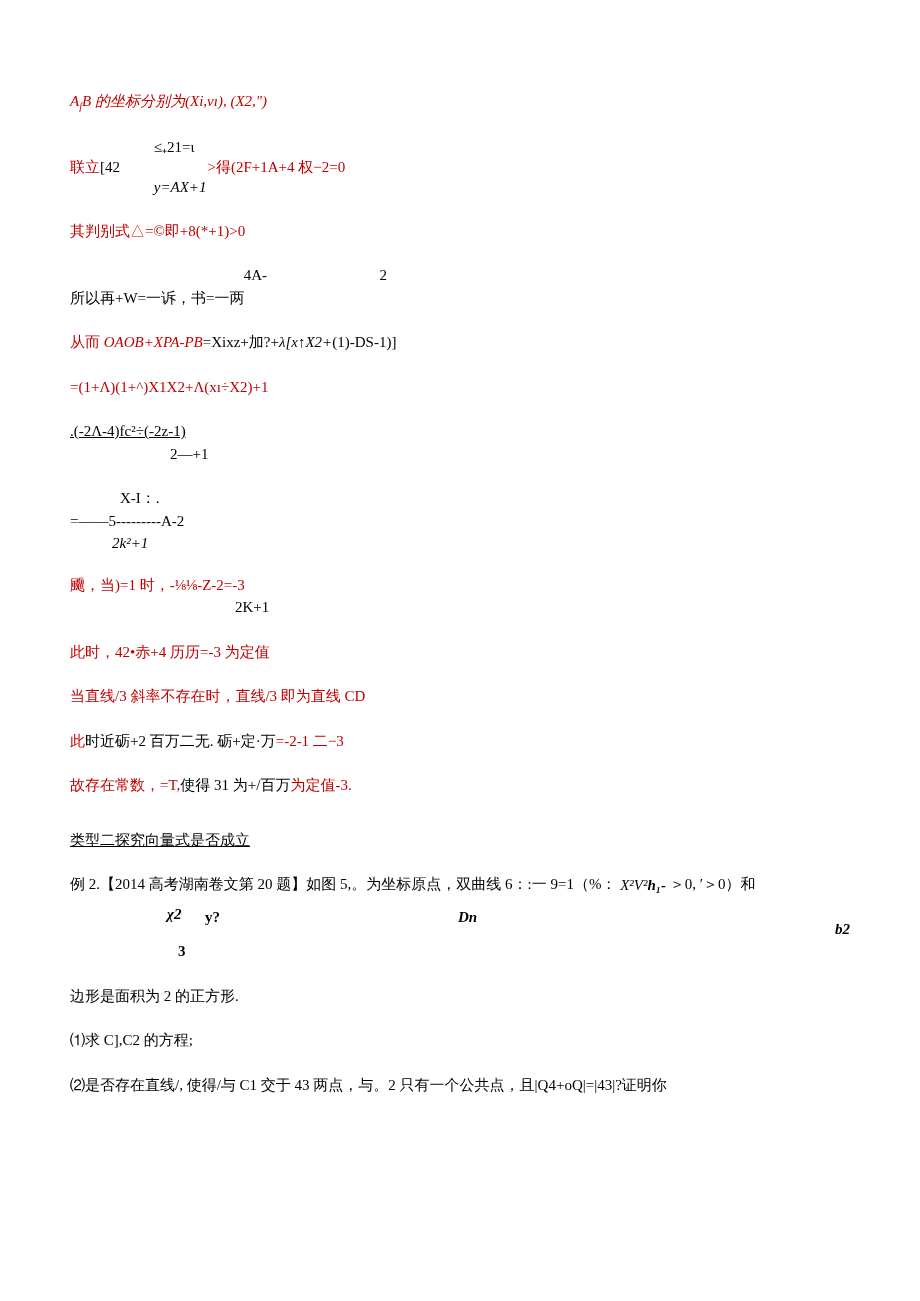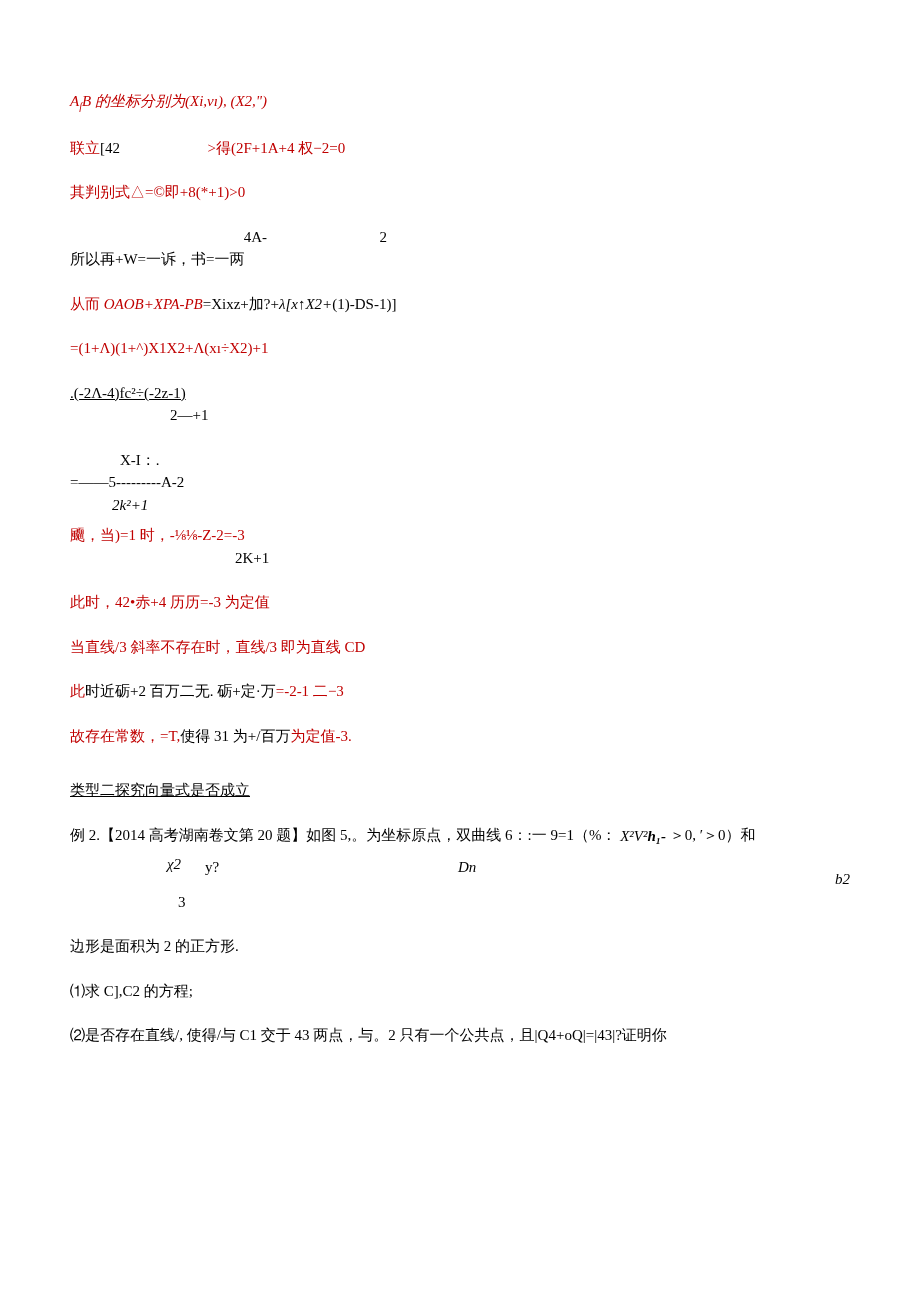--- a/index.html
+++ b/index.html
@@ -13,21 +13,21 @@
       line-height: 1.5;
       color: #000000;
     }
     .red { color: #c00000; }
     .black { color: #000000; }
     .italic { font-style: italic; }
     .para {
       margin: 0 0 22px 0;
     }
     .para-tight {
-      margin: 0 0 8px 0;
+      margin: 0 0 19px 0;
     }
     .underline {
       text-decoration: underline;
       margin-top: 32px;
     }
     .sub { vertical-align: sub; font-size: 0.7em; }
     .stack {
       display: inline-flex;
       flex-direction: row;
       align-items: center;
@@ -58,23 +58,31 @@
 
 <div class="para red">
   <span class="italic">A</span><span class="sub italic">ſ</span><span class="italic">B 的坐标分别为(Xi,vı), </span><span class="italic">(X2,")</span>
 </div>
 
 <div class="para">
   <span class="brace-area">
     <span class="red">联立</span>
     <span class="brace-content">
       <span class="stack-line">
+        <span style="display:inline-block;width:50px;"></span>
+        <span class="black">≤₊21=ι</span>
+      </span>
+      <span class="stack-line">
         <span class="black">[</span><span class="black">42</span>
         <span style="display:inline-block;width:80px;"></span>
         <span class="red">&gt;得(2F+1A+4 权−2=0</span>
+      </span>
+      <span class="stack-line">
+        <span style="display:inline-block;width:50px;"></span>
+        <span class="black italic">y=AX+1</span>
       </span>
     </span>
   </span>
 </div>
 
 <div class="para red">其判别式△=©即+8(*+1)&gt;0</div>
 
 <div class="para">
   <span style="display:inline-block;width:170px;"></span>
   <span class="black">4A-</span>
@@ -124,21 +132,21 @@
 
 <div class="para">
   <span class="black">例 2.【2014 高考湖南卷文第 20 题】如图 5,。为坐标原点，双曲线 6：:一 9=1（%：</span>
   <span class="stack">
     <span class="stack-line black">X²V²</span>
     <span class="stack-line italic black" style="font-weight:bold;">h₁-</span>
   </span>
   <span class="black">＞0, ′＞0）和</span>
 </div>
 
-<div class="para" style="position:relative;">
+<div class="para" style="position:relative;font-weight:bold;">
   <span class="stack" style="position:absolute;left:97px;top:-12px;">
     <span class="stack-line black">χ2</span>
   </span>
   <span class="black" style="position:absolute;left:135px;top:-12px;">y?</span>
   <span class="black italic" style="position:absolute;left:388px;top:-12px;">Dn</span>
   <span class="italic black right-float">b2</span>
   <br>
   <span style="display:inline-block;width:108px;"></span><span class="black">3</span>
 </div>
 

